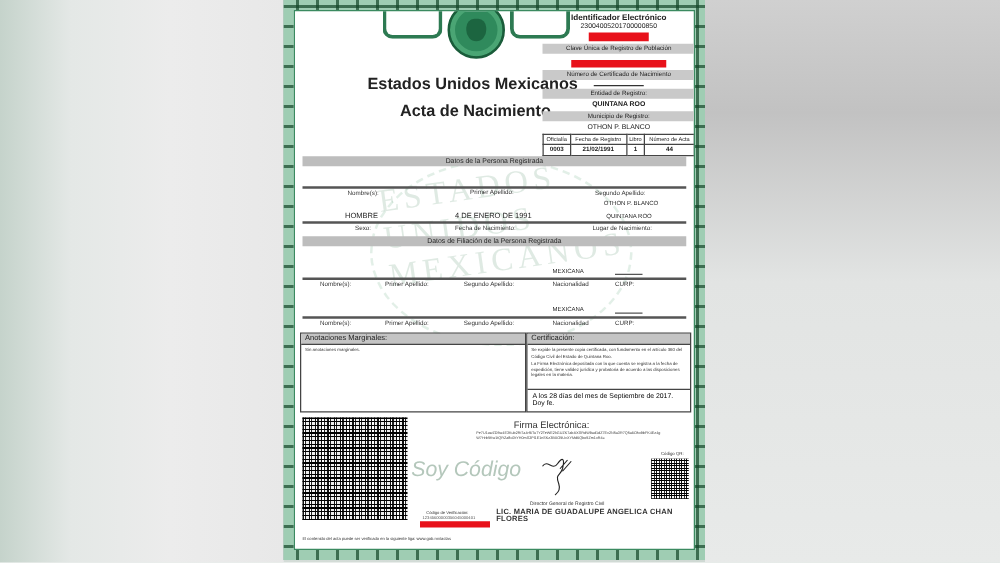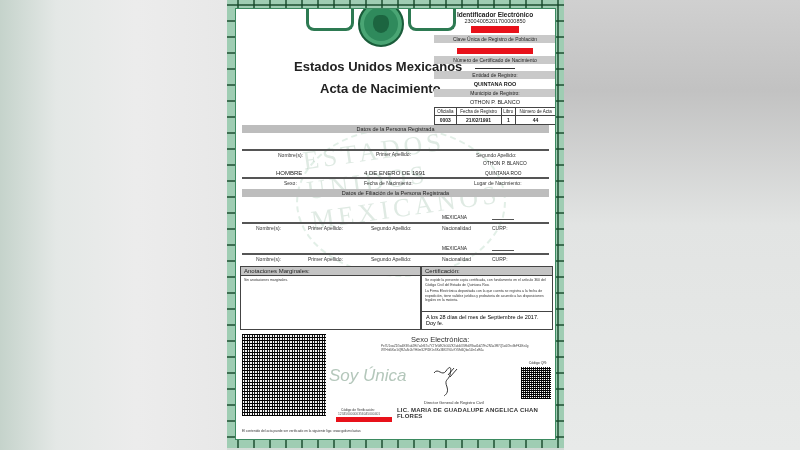--- a/index.html
+++ b/index.html
@@ -183,22 +183,22 @@
       <div class="tiny">Sin anotaciones marginales.</div>
     </div>
     <div class="box" style="left:185px;top:257px;width:132px;height:64px;">
       <div class="box-head">Certificación:</div>
       <div class="tiny">Se expide la presente copia certificada, con fundamento en el artículo 360 del Código Civil del Estado de Quintana Roo.</div>
       <div class="tiny" style="padding-top:0;">La Firma Electrónica depositada con la que cuenta se registra a la fecha de expedición, tiene validez jurídica y probatoria de acuerdo a las disposiciones legales en la materia.</div>
       <div class="cert-date">A los 28 días del mes de Septiembre de 2017. Doy fe.</div>
     </div>
 
     <div class="datamatrix"></div>
-    <div class="soy">Soy Única</div>
-    <div class="firma-title">Sexo Electrónica:</div>
+    <div class="soy">Soy Código</div>
+    <div class="firma-title">Firma Electrónica:</div>
     <div class="firma-hash">Pe7U1uwZD5w4E3Kub2Ri7a4rf6Tu7Y2TeWE2kGUZK7ab4iXSRdW9ad1dZ7Ev2N5a3R7Q5a6Ohx9bFK4Ez4gW7Hrb5Kw1tQRZa8c0kYH0mS2Pl1E1nSKz3BXO9UvXYMd6Qbo5Zm1xR4=</div>
     <div class="qr-lbl">Código QR:</div>
     <div class="qr"></div>
     <svg class="signature" viewBox="0 0 30 32">
       <path d="M2 8 C6 2, 10 12, 14 6 S20 2, 18 10 C16 16, 12 14, 15 22 C17 28, 13 30, 12 31 M16 10 L22 3 M18 12 L25 4" fill="none" stroke="#222" stroke-width="0.9"></path>
     </svg>
     <div class="director">Director General de Registro Civil</div>
     <div class="officer">LIC. MARIA DE GUADALUPE ANGELICA CHAN FLORES</div>
     <div class="verif-lbl">Código de Verificación:</div>
     <div class="verif-val">12345600000356045000401</div>

